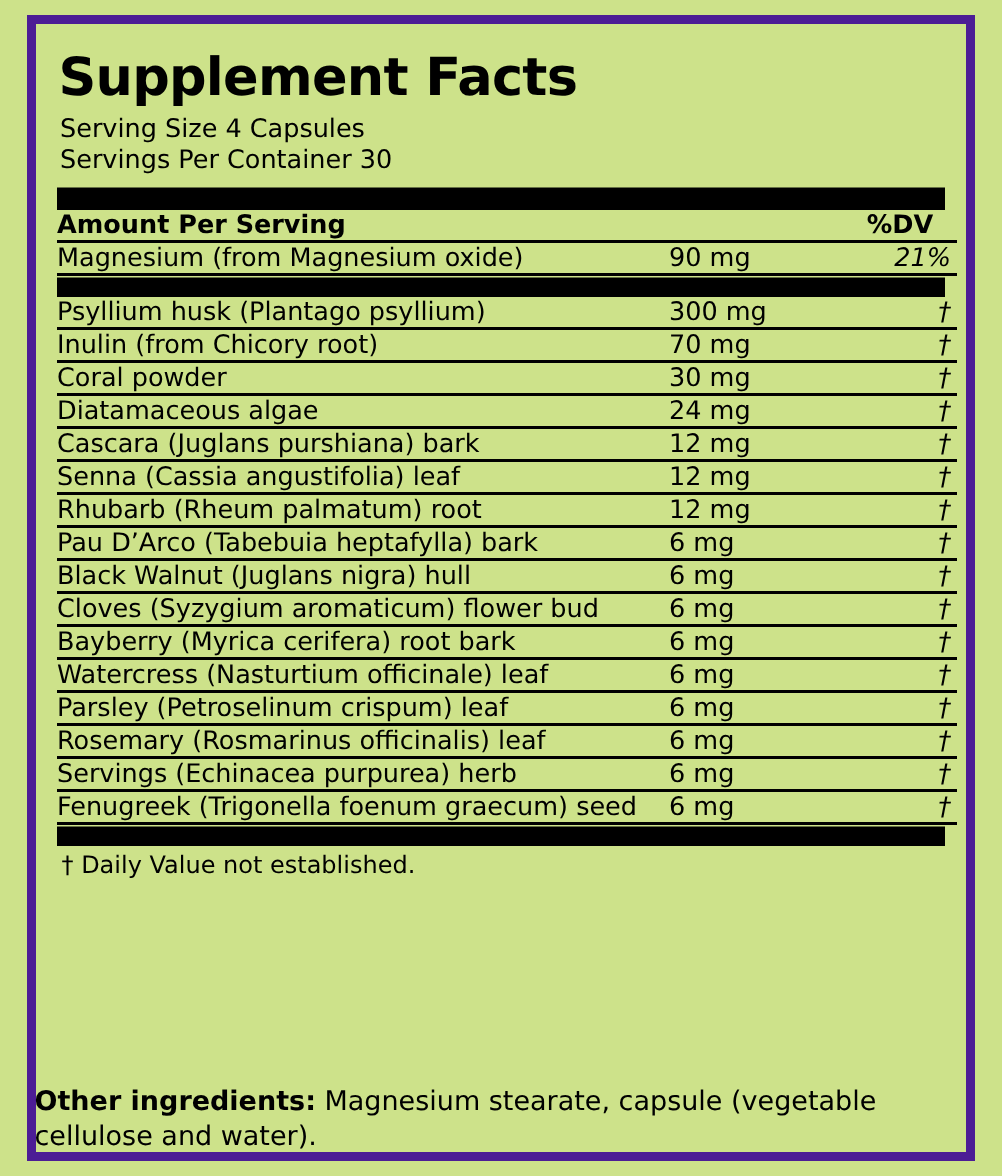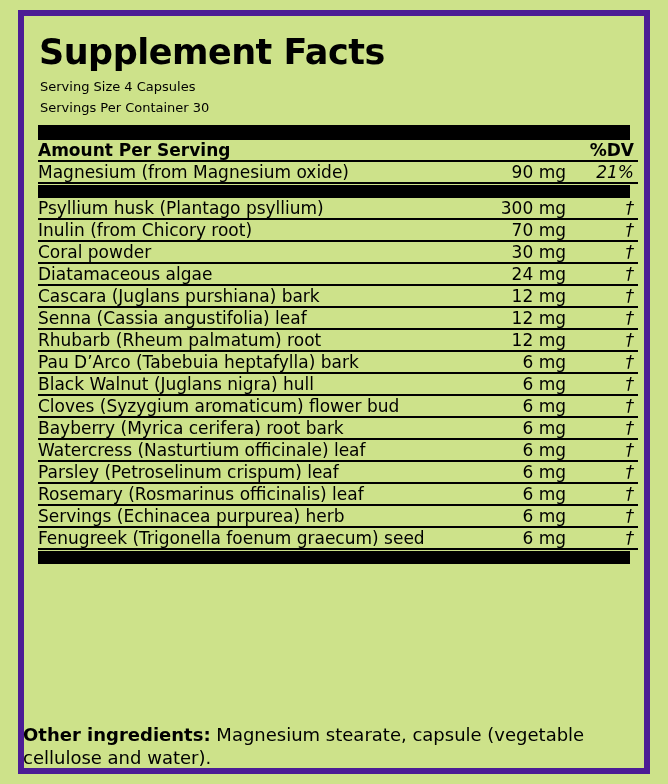--- a/index.html
+++ b/index.html
@@ -27,21 +27,21 @@
   }
   .title {
     font-family: "DejaVu Sans", sans-serif;
     font-weight: bold;
     font-size: 35px;
     line-height: 40px;
     letter-spacing: -0.5px;
     margin: 2px 0 4px 1px;
   }
   .serving-line {
-    font-size: 13px;
+    font-size: 17px;
     line-height: 21px;
     margin-left: 2px;
   }
   .bar-thick {
     height: 15px;
     background: #000;
     margin-top: 7px;
   }
   .bar-med {
     height: 13px;
@@ -61,23 +61,23 @@
     padding: 0;
     vertical-align: bottom;
   }
   .hdr-row td {
     font-size: 17px;
     font-weight: bold;
     padding: 3px 0 3px 2px;
     margin-left: 16px;
   }
   .col-name { width: 408px; }
-  .col-amt  { width: 120px; text-align: right; }
+  .col-amt  { width: 120px; }
   .col-dv   { width: 72px;  text-align: right; padding-right: 4px !important; }
-  .hdr-row .col-dv { padding-right: 4px; }
+  .hdr-row .col-dv { padding-right: 4px; text-align: center; }
   .item-row td {
     font-size: 17px;
     padding: 4px 0 4px 2px;
     border-bottom: 2px solid #000;
     line-height: 20px;
   }
   .item-row td.col-amt,
   .item-row td.col-dv {
     padding-left: 0;
   }
@@ -225,20 +225,21 @@
       <tr class="item-row">
         <td class="col-name">Fenugreek (Trigonella foenum graecum) seed</td>
         <td class="col-amt">6 mg</td>
         <td class="col-dv">†</td>
       </tr>
     </tbody>
   </table>
 
   <div class="bar-med"></div>
 
+  <div class="dagger-note">† Daily Value not established.</div>
 
 </div>
 
 <div style="position:absolute; left:18px; top:782px;"></div>
 
 <div class="other" style="position:absolute; left:22px; top:714px; width:614px;">
   <b>Other ingredients:</b><span> Magnesium stearate, capsule (vegetable cellulose and water).</span>
 </div>
 
 </body></html>

